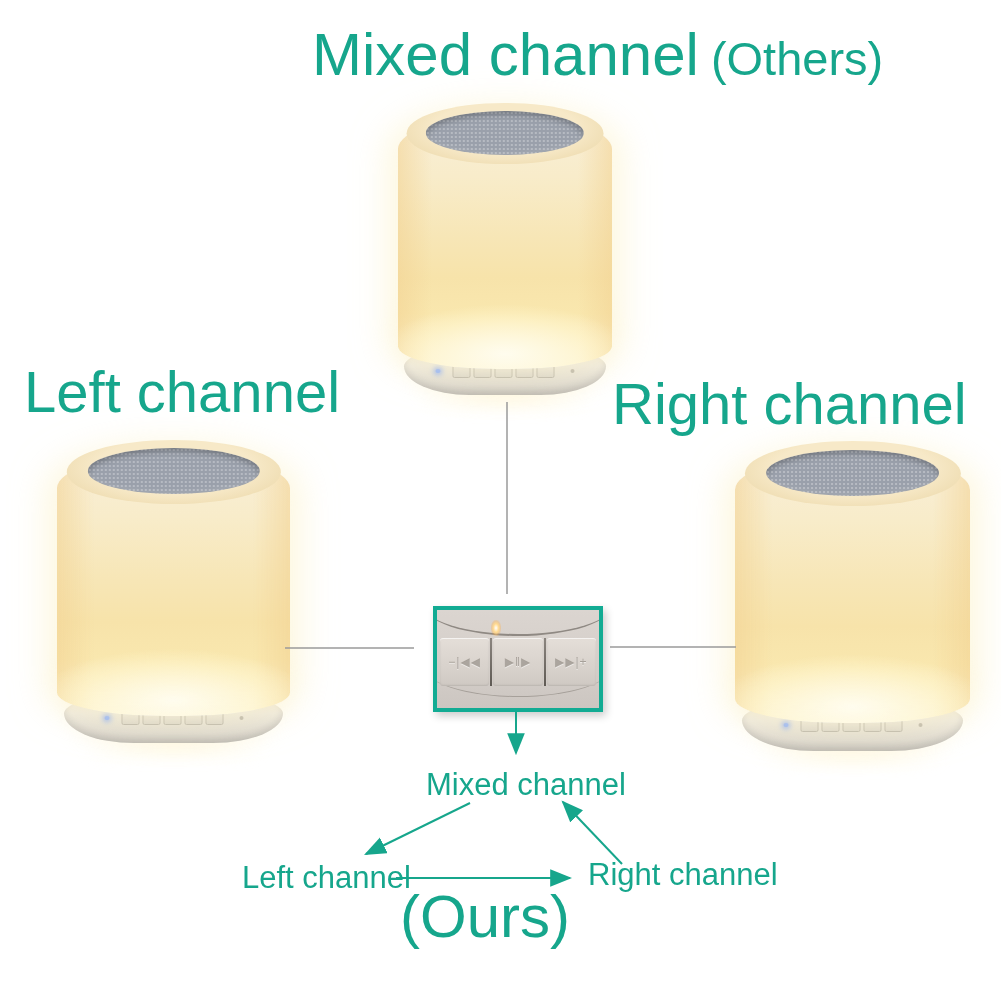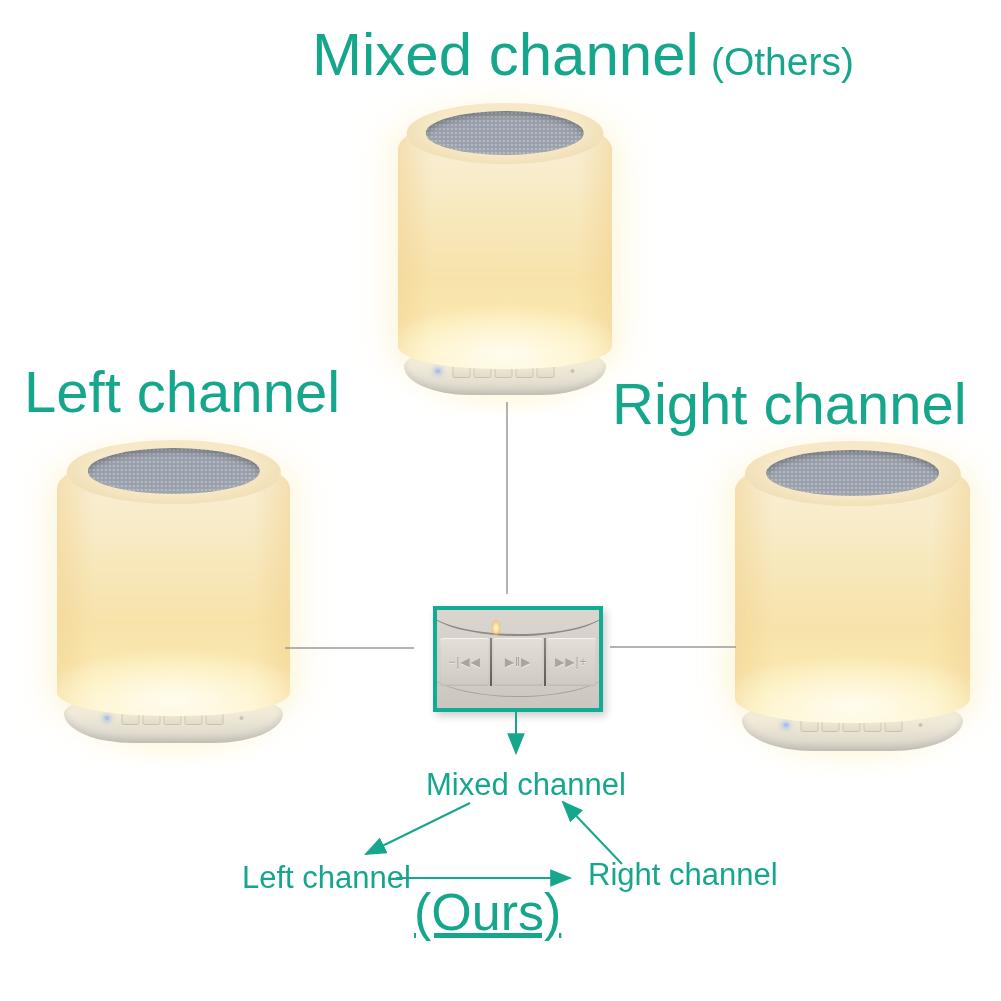--- a/index.html
+++ b/index.html
@@ -2,21 +2,21 @@
 <html><head>
 <meta charset="utf-8">
 <style>
   html,body{margin:0;padding:0;background:#ffffff;}
   .stage{position:relative;width:1001px;height:1001px;background:#ffffff;overflow:hidden;
          font-family:"Liberation Sans", sans-serif;}
 
   
   .title{position:absolute;left:312px;top:20px;white-space:nowrap;font-weight:400;margin:0;}
   .title .main{font-size:60px;color:#16A68C;}
-  .title .suffix{font-size:39px;color:#16A68C;margin-left:12px;}
+  .title .suffix{font-size:47px;color:#16A68C;margin-left:12px;}
   .side-label{position:absolute;font-size:58px;color:#16A68C;white-space:nowrap;}
   .label-left{left:24px;top:358px;}
   .label-right{left:612px;top:370px;}
 
   
   .speaker{position:absolute;}
   .speaker .glow{position:absolute;left:-28px;right:-28px;top:-14px;bottom:-16px;
      background:radial-gradient(ellipse 58% 42% at 50% 76%, rgba(255,238,180,.75), rgba(255,246,214,.35) 55%, rgba(255,255,255,0) 76%);
      filter:blur(6px);}
   .speaker .base{position:absolute;left:3%;right:3%;bottom:0;height:16%;
@@ -65,21 +65,21 @@
      text-shadow:0 1px 0 rgba(255,255,255,.55);}
   .pdiv{width:2px;background:linear-gradient(180deg,#8b857f,#5f5a54);}
   .pled{position:absolute;left:54px;top:10px;width:10px;height:16px;
      background:radial-gradient(ellipse at center,#ffffff 0%,#ffd98f 38%,rgba(255,175,70,.35) 62%,rgba(255,255,255,0) 78%);}
 
   
   .diag-label{position:absolute;color:#16A68C;white-space:nowrap;}
   .diag-mixed{left:426px;top:767px;font-size:31px;}
   .diag-left{left:242px;top:860px;font-size:31px;}
   .diag-right{left:588px;top:857px;font-size:31px;}
-  .diag-ours{left:414px;top:882px;font-size:52px;text-decoration:underline;}
+  .diag-ours{left:400px;top:882px;font-size:60px;}
 
   .overlay{position:absolute;left:0;top:0;width:1001px;height:1001px;pointer-events:none;}
 </style>
 </head>
 <body>
 
 <div class="stage">
 
   <h1 class="title"><span class="main">Mixed channel</span><span class="suffix">(Others)</span></h1>
 

